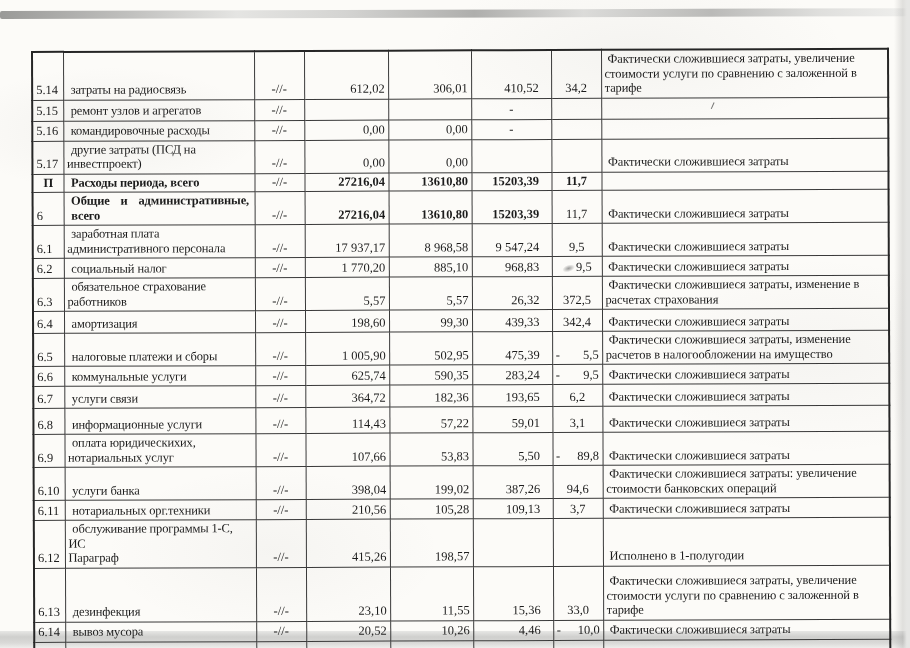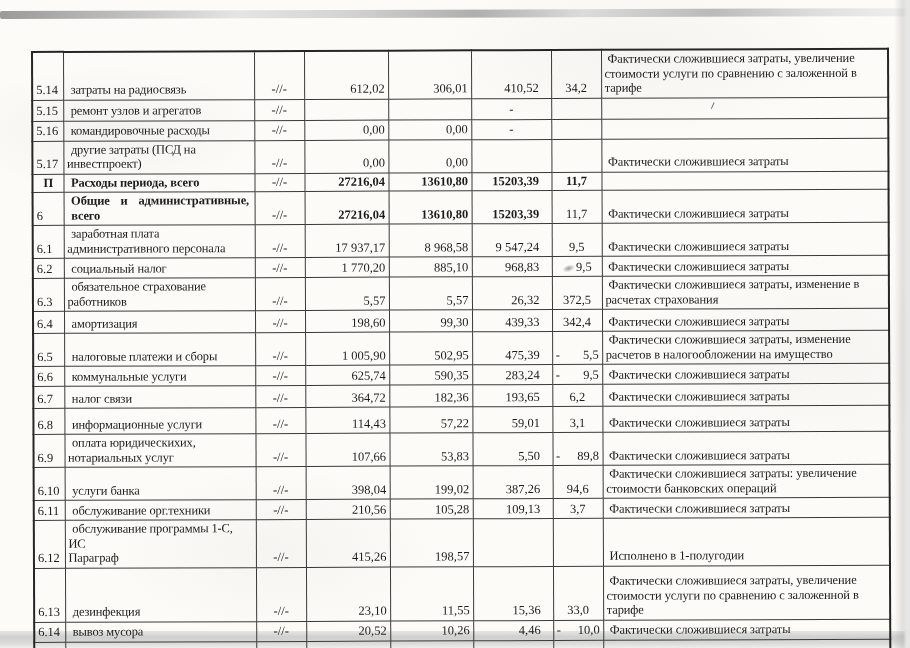--- a/index.html
+++ b/index.html
@@ -221,21 +221,21 @@
         <td class="pct-cell">
           <div class="pct-wrap">
             <span>-</span>
             <span>9,5</span>
           </div>
         </td>
         <td class="note">Фактически сложившиеся затраты</td>
       </tr>
       <tr style="height: 22px;">
         <td class="num-col">6.7</td>
-        <td class="name-col">налог связи</td>
+        <td class="name-col">услуги связи</td>
         <td class="unit-col">-//-</td>
         <td class="val">364,72</td>
         <td class="val">182,36</td>
         <td class="val fact">193,65</td>
         <td class="pct-cell"><span>6,2</span></td>
         <td class="note">Фактически сложившиеся затраты</td>
       </tr>
       <tr style="height: 26px;">
         <td class="num-col">6.8</td>
         <td class="name-col">информационные услуги</td>
@@ -268,21 +268,21 @@
         <td class="unit-col">-//-</td>
         <td class="val">398,04</td>
         <td class="val">199,02</td>
         <td class="val fact">387,26</td>
         <td class="pct-cell"><span>94,6</span></td>
         <td class="note">Фактически сложившиеся затраты: увеличение
 стоимости банковских операций</td>
       </tr>
       <tr style="height: 20px;">
         <td class="num-col">6.11</td>
-        <td class="name-col">обслуживание орг.техники</td>
+        <td class="name-col">нотариальных орг.техники</td>
         <td class="unit-col">-//-</td>
         <td class="val">210,56</td>
         <td class="val">105,28</td>
         <td class="val fact">109,13</td>
         <td class="pct-cell"><span>3,7</span></td>
         <td class="note">Фактически сложившиеся затраты</td>
       </tr>
       <tr style="height: 32px;">
         <td class="num-col">6.12</td>
         <td class="name-col">обслуживание программы 1-С, ИС

